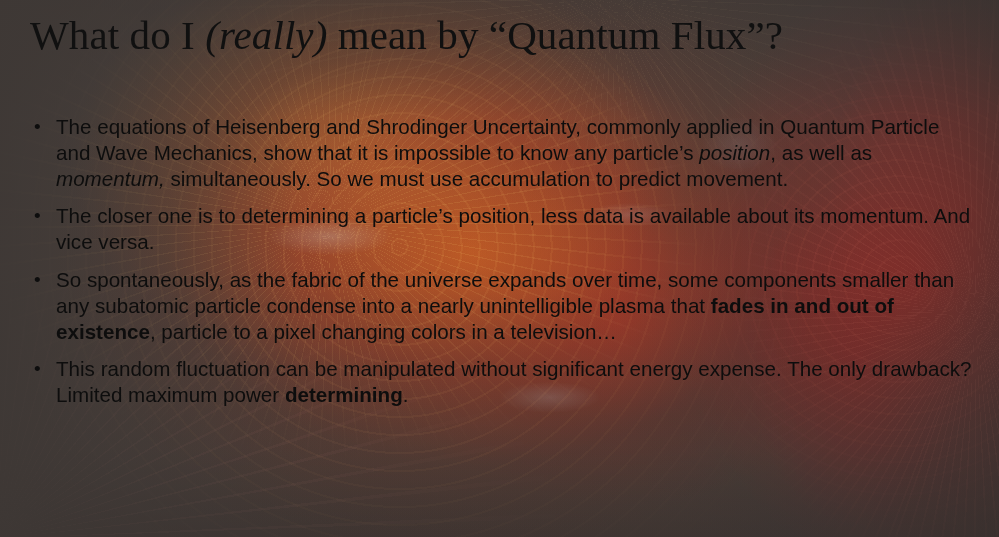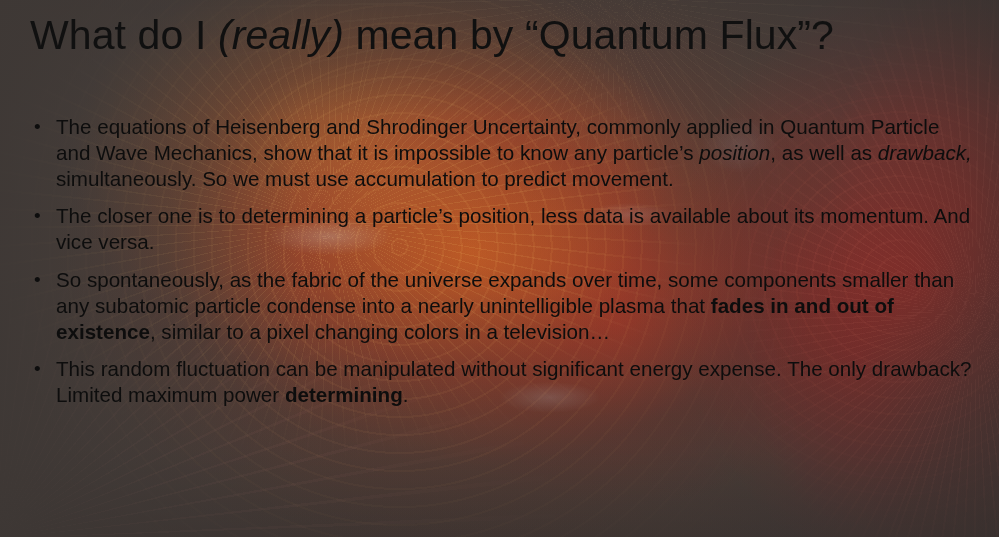--- a/index.html
+++ b/index.html
@@ -139,21 +139,21 @@
     position: absolute;
     left: 30px;
     top: 10px;
     width: 940px;
     color: #101010;
     font-size: 41px;
     font-weight: 300;
     letter-spacing: 0.1px;
     line-height: 1.25;
     white-space: nowrap;
-    font-family: Liberation Sans, sans-serif;
+    font-family: Liberation Serif, serif;
   }
   #title .it { font-style: italic; }
 
   #body {
     position: absolute;
     left: 30px;
     top: 114px;
     width: 945px;
     color: #0d0d0d;
     font-size: 20.6px;
@@ -200,35 +200,35 @@
 
   <div id="title">
     <span>What do I </span><span class="it">(really)</span><span> mean by “Quantum Flux”?</span>
   </div>
 
   <div id="body">
 
     <div class="bullet-row">
       <span class="bullet-dot">•</span>
       <span class="bullet-text">
-        <span>The equations of Heisenberg and Shrodinger Uncertainty, commonly applied in Quantum Particle and Wave Mechanics, show that it is impossible to know any particle’s </span><span class="bi">position</span><span>, as well as </span><span class="bi">drawback,</span><span> simultaneously. So we must use accumulation to predict movement.</span>
+        <span>The equations of Heisenberg and Shrodinger Uncertainty, commonly applied in Quantum Particle and Wave Mechanics, show that it is impossible to know any particle’s </span><span class="bi">position</span><span>, as well as </span><span class="bi">momentum,</span><span> simultaneously. So we must use accumulation to predict movement.</span>
       </span>
     </div>
 
     <div class="bullet-row">
       <span class="bullet-dot">•</span>
       <span class="bullet-text">
         <span>The closer one is to determining a particle’s position, less data is available about its momentum. And vice versa.</span>
       </span>
     </div>
 
     <div class="bullet-row">
       <span class="bullet-dot">•</span>
       <span class="bullet-text">
-        <span>So spontaneously, as the fabric of the universe expands over time, some components smaller than any subatomic particle condense into a nearly unintelligible plasma that </span><span class="b">fades in and out of existence</span><span>, similar to a pixel changing colors in a television…</span>
+        <span>So spontaneously, as the fabric of the universe expands over time, some components smaller than any subatomic particle condense into a nearly unintelligible plasma that </span><span class="b">fades in and out of existence</span><span>, particle to a pixel changing colors in a television…</span>
       </span>
     </div>
 
     <div class="bullet-row">
       <span class="bullet-dot">•</span>
       <span class="bullet-text">
         <span>This random fluctuation can be manipulated without significant energy expense. The only drawback? Limited maximum power </span><span class="b">determining</span><span>.</span>
       </span>
     </div>
 

